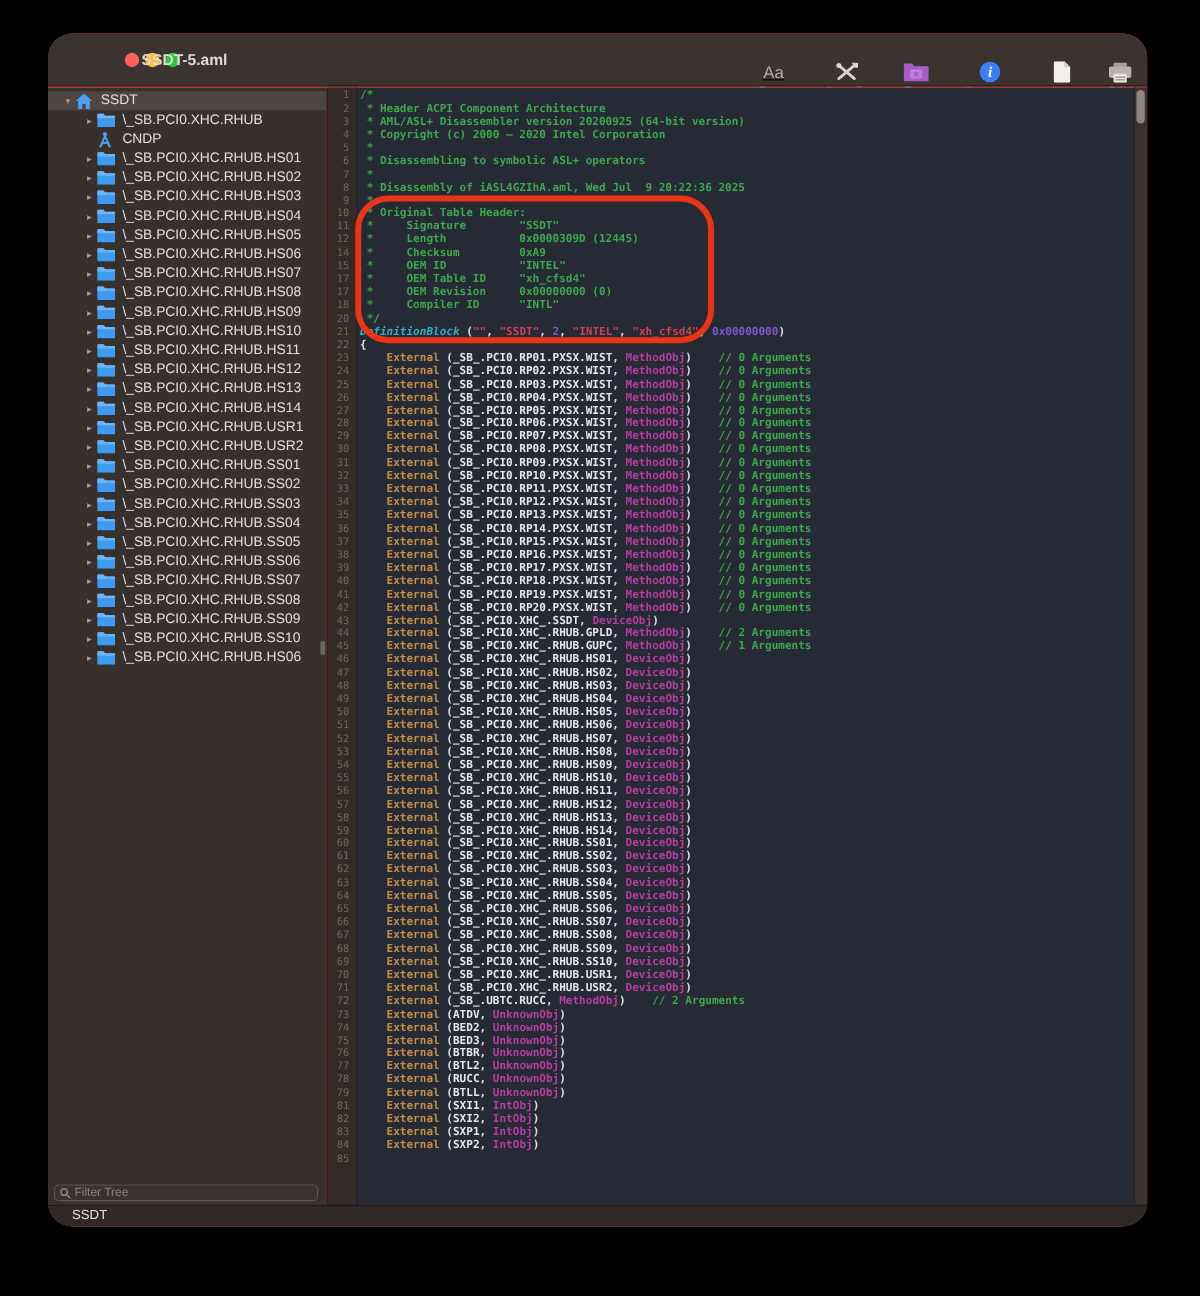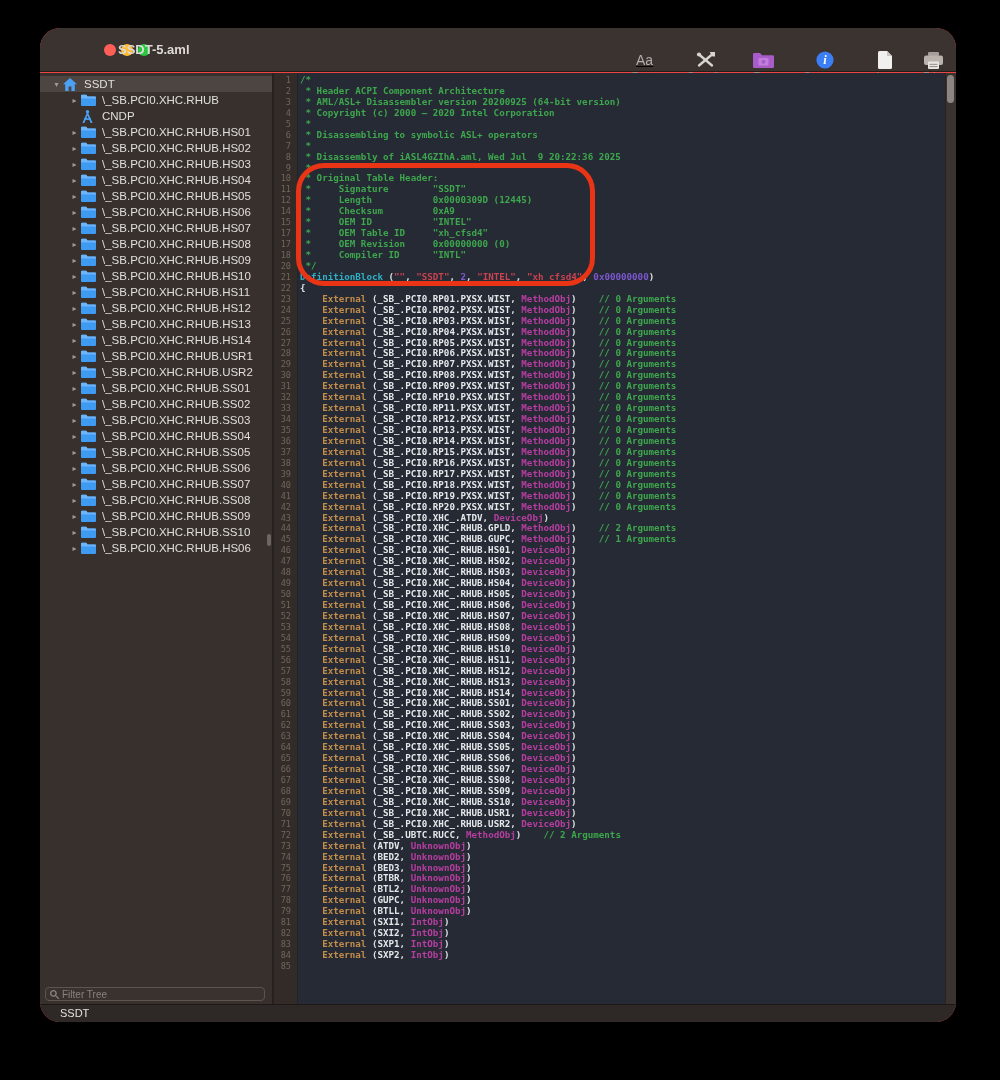--- a/index.html
+++ b/index.html
@@ -48,21 +48,21 @@
   
   .editor { position:absolute; left:234px; right:0; top:0; bottom:0; background:#252a34; }
   .gutterbg { position:absolute; left:0; top:0; bottom:0; width:24px; background:#322b28;
     border-right:1px solid #1f232b; }
   .lines { position:absolute; left:0; right:11px; top:2px; bottom:0; overflow:hidden; }
   .line { display:flex; height:10.95px; line-height:10.95px; white-space:pre;
     font-family:"DejaVu Sans Mono",monospace; font-size:9.2px; font-weight:700; }
   .num { width:21px; flex:none; text-align:right; padding-right:4px; color:#70665d;
     font-weight:400; font-size:8.6px; }
   .txt { padding-left:5px; }
-  .c { color:#3ea64d; } .k { color:#31aec3; } .s { color:#c94350; }
+  .c { color:#3ea64d; } .k { color:#31aec3;font-style:italic; } .s { color:#c94350; }
   .n { color:#7d57cf; } .e { color:#c28d4a; } .p { color:#e5e8eb; }
   .t { color:#b73da1; } .w { color:#dce0e4; }
 
   .vtrack { position:absolute; right:0; top:0; bottom:0; width:11px; background:#3a3330;
     border-left:1px solid #29231f; }
   .vthumb { position:absolute; right:2px; top:2px; width:7px; height:28px;
     border-radius:4px; background:#8d8582; }
 
   
   .statusbar { position:absolute; left:0; right:0; bottom:0; height:18px; background:#2e2826;
@@ -500,21 +500,21 @@
           <div class="line"><span class="num">33</span><span class="txt"><span class="e">    External</span><span class="w"> (</span><span class="p">_SB_.PCI0.RP11.PXSX.WIST</span><span class="w">, </span><span class="t">MethodObj</span><span class="w">)</span><span class="c">    // 0 Arguments</span></span></div>
           <div class="line"><span class="num">34</span><span class="txt"><span class="e">    External</span><span class="w"> (</span><span class="p">_SB_.PCI0.RP12.PXSX.WIST</span><span class="w">, </span><span class="t">MethodObj</span><span class="w">)</span><span class="c">    // 0 Arguments</span></span></div>
           <div class="line"><span class="num">35</span><span class="txt"><span class="e">    External</span><span class="w"> (</span><span class="p">_SB_.PCI0.RP13.PXSX.WIST</span><span class="w">, </span><span class="t">MethodObj</span><span class="w">)</span><span class="c">    // 0 Arguments</span></span></div>
           <div class="line"><span class="num">36</span><span class="txt"><span class="e">    External</span><span class="w"> (</span><span class="p">_SB_.PCI0.RP14.PXSX.WIST</span><span class="w">, </span><span class="t">MethodObj</span><span class="w">)</span><span class="c">    // 0 Arguments</span></span></div>
           <div class="line"><span class="num">37</span><span class="txt"><span class="e">    External</span><span class="w"> (</span><span class="p">_SB_.PCI0.RP15.PXSX.WIST</span><span class="w">, </span><span class="t">MethodObj</span><span class="w">)</span><span class="c">    // 0 Arguments</span></span></div>
           <div class="line"><span class="num">38</span><span class="txt"><span class="e">    External</span><span class="w"> (</span><span class="p">_SB_.PCI0.RP16.PXSX.WIST</span><span class="w">, </span><span class="t">MethodObj</span><span class="w">)</span><span class="c">    // 0 Arguments</span></span></div>
           <div class="line"><span class="num">39</span><span class="txt"><span class="e">    External</span><span class="w"> (</span><span class="p">_SB_.PCI0.RP17.PXSX.WIST</span><span class="w">, </span><span class="t">MethodObj</span><span class="w">)</span><span class="c">    // 0 Arguments</span></span></div>
           <div class="line"><span class="num">40</span><span class="txt"><span class="e">    External</span><span class="w"> (</span><span class="p">_SB_.PCI0.RP18.PXSX.WIST</span><span class="w">, </span><span class="t">MethodObj</span><span class="w">)</span><span class="c">    // 0 Arguments</span></span></div>
           <div class="line"><span class="num">41</span><span class="txt"><span class="e">    External</span><span class="w"> (</span><span class="p">_SB_.PCI0.RP19.PXSX.WIST</span><span class="w">, </span><span class="t">MethodObj</span><span class="w">)</span><span class="c">    // 0 Arguments</span></span></div>
           <div class="line"><span class="num">42</span><span class="txt"><span class="e">    External</span><span class="w"> (</span><span class="p">_SB_.PCI0.RP20.PXSX.WIST</span><span class="w">, </span><span class="t">MethodObj</span><span class="w">)</span><span class="c">    // 0 Arguments</span></span></div>
-          <div class="line"><span class="num">43</span><span class="txt"><span class="e">    External</span><span class="w"> (</span><span class="p">_SB_.PCI0.XHC_.ATDV</span><span class="w">, </span><span class="t">DeviceObj</span><span class="w">)</span></span></div>
+          <div class="line"><span class="num">43</span><span class="txt"><span class="e">    External</span><span class="w"> (</span><span class="p">_SB_.PCI0.XHC_.SSDT</span><span class="w">, </span><span class="t">DeviceObj</span><span class="w">)</span></span></div>
           <div class="line"><span class="num">44</span><span class="txt"><span class="e">    External</span><span class="w"> (</span><span class="p">_SB_.PCI0.XHC_.RHUB.GPLD</span><span class="w">, </span><span class="t">MethodObj</span><span class="w">)</span><span class="c">    // 2 Arguments</span></span></div>
           <div class="line"><span class="num">45</span><span class="txt"><span class="e">    External</span><span class="w"> (</span><span class="p">_SB_.PCI0.XHC_.RHUB.GUPC</span><span class="w">, </span><span class="t">MethodObj</span><span class="w">)</span><span class="c">    // 1 Arguments</span></span></div>
           <div class="line"><span class="num">46</span><span class="txt"><span class="e">    External</span><span class="w"> (</span><span class="p">_SB_.PCI0.XHC_.RHUB.HS01</span><span class="w">, </span><span class="t">DeviceObj</span><span class="w">)</span></span></div>
           <div class="line"><span class="num">47</span><span class="txt"><span class="e">    External</span><span class="w"> (</span><span class="p">_SB_.PCI0.XHC_.RHUB.HS02</span><span class="w">, </span><span class="t">DeviceObj</span><span class="w">)</span></span></div>
           <div class="line"><span class="num">48</span><span class="txt"><span class="e">    External</span><span class="w"> (</span><span class="p">_SB_.PCI0.XHC_.RHUB.HS03</span><span class="w">, </span><span class="t">DeviceObj</span><span class="w">)</span></span></div>
           <div class="line"><span class="num">49</span><span class="txt"><span class="e">    External</span><span class="w"> (</span><span class="p">_SB_.PCI0.XHC_.RHUB.HS04</span><span class="w">, </span><span class="t">DeviceObj</span><span class="w">)</span></span></div>
           <div class="line"><span class="num">50</span><span class="txt"><span class="e">    External</span><span class="w"> (</span><span class="p">_SB_.PCI0.XHC_.RHUB.HS05</span><span class="w">, </span><span class="t">DeviceObj</span><span class="w">)</span></span></div>
           <div class="line"><span class="num">51</span><span class="txt"><span class="e">    External</span><span class="w"> (</span><span class="p">_SB_.PCI0.XHC_.RHUB.HS06</span><span class="w">, </span><span class="t">DeviceObj</span><span class="w">)</span></span></div>
           <div class="line"><span class="num">52</span><span class="txt"><span class="e">    External</span><span class="w"> (</span><span class="p">_SB_.PCI0.XHC_.RHUB.HS07</span><span class="w">, </span><span class="t">DeviceObj</span><span class="w">)</span></span></div>
           <div class="line"><span class="num">53</span><span class="txt"><span class="e">    External</span><span class="w"> (</span><span class="p">_SB_.PCI0.XHC_.RHUB.HS08</span><span class="w">, </span><span class="t">DeviceObj</span><span class="w">)</span></span></div>
@@ -535,21 +535,21 @@
           <div class="line"><span class="num">68</span><span class="txt"><span class="e">    External</span><span class="w"> (</span><span class="p">_SB_.PCI0.XHC_.RHUB.SS09</span><span class="w">, </span><span class="t">DeviceObj</span><span class="w">)</span></span></div>
           <div class="line"><span class="num">69</span><span class="txt"><span class="e">    External</span><span class="w"> (</span><span class="p">_SB_.PCI0.XHC_.RHUB.SS10</span><span class="w">, </span><span class="t">DeviceObj</span><span class="w">)</span></span></div>
           <div class="line"><span class="num">70</span><span class="txt"><span class="e">    External</span><span class="w"> (</span><span class="p">_SB_.PCI0.XHC_.RHUB.USR1</span><span class="w">, </span><span class="t">DeviceObj</span><span class="w">)</span></span></div>
           <div class="line"><span class="num">71</span><span class="txt"><span class="e">    External</span><span class="w"> (</span><span class="p">_SB_.PCI0.XHC_.RHUB.USR2</span><span class="w">, </span><span class="t">DeviceObj</span><span class="w">)</span></span></div>
           <div class="line"><span class="num">72</span><span class="txt"><span class="e">    External</span><span class="w"> (</span><span class="p">_SB_.UBTC.RUCC</span><span class="w">, </span><span class="t">MethodObj</span><span class="w">)</span><span class="c">    // 2 Arguments</span></span></div>
           <div class="line"><span class="num">73</span><span class="txt"><span class="e">    External</span><span class="w"> (</span><span class="p">ATDV</span><span class="w">, </span><span class="t">UnknownObj</span><span class="w">)</span></span></div>
           <div class="line"><span class="num">74</span><span class="txt"><span class="e">    External</span><span class="w"> (</span><span class="p">BED2</span><span class="w">, </span><span class="t">UnknownObj</span><span class="w">)</span></span></div>
           <div class="line"><span class="num">75</span><span class="txt"><span class="e">    External</span><span class="w"> (</span><span class="p">BED3</span><span class="w">, </span><span class="t">UnknownObj</span><span class="w">)</span></span></div>
           <div class="line"><span class="num">76</span><span class="txt"><span class="e">    External</span><span class="w"> (</span><span class="p">BTBR</span><span class="w">, </span><span class="t">UnknownObj</span><span class="w">)</span></span></div>
           <div class="line"><span class="num">77</span><span class="txt"><span class="e">    External</span><span class="w"> (</span><span class="p">BTL2</span><span class="w">, </span><span class="t">UnknownObj</span><span class="w">)</span></span></div>
-          <div class="line"><span class="num">78</span><span class="txt"><span class="e">    External</span><span class="w"> (</span><span class="p">GUPC</span><span class="w">, </span><span class="t">UnknownObj</span><span class="w">)</span></span></div>
+          <div class="line"><span class="num">78</span><span class="txt"><span class="e">    External</span><span class="w"> (</span><span class="p">RUCC</span><span class="w">, </span><span class="t">UnknownObj</span><span class="w">)</span></span></div>
           <div class="line"><span class="num">79</span><span class="txt"><span class="e">    External</span><span class="w"> (</span><span class="p">BTLL</span><span class="w">, </span><span class="t">UnknownObj</span><span class="w">)</span></span></div>
           <div class="line"><span class="num">81</span><span class="txt"><span class="e">    External</span><span class="w"> (</span><span class="p">SXI1</span><span class="w">, </span><span class="t">IntObj</span><span class="w">)</span></span></div>
           <div class="line"><span class="num">82</span><span class="txt"><span class="e">    External</span><span class="w"> (</span><span class="p">SXI2</span><span class="w">, </span><span class="t">IntObj</span><span class="w">)</span></span></div>
           <div class="line"><span class="num">83</span><span class="txt"><span class="e">    External</span><span class="w"> (</span><span class="p">SXP1</span><span class="w">, </span><span class="t">IntObj</span><span class="w">)</span></span></div>
           <div class="line"><span class="num">84</span><span class="txt"><span class="e">    External</span><span class="w"> (</span><span class="p">SXP2</span><span class="w">, </span><span class="t">IntObj</span><span class="w">)</span></span></div>
           <div class="line"><span class="num">85</span><span class="txt"></span></div>
         </div>
       <div class="vtrack">
         <div class="vthumb"></div>
       </div>

